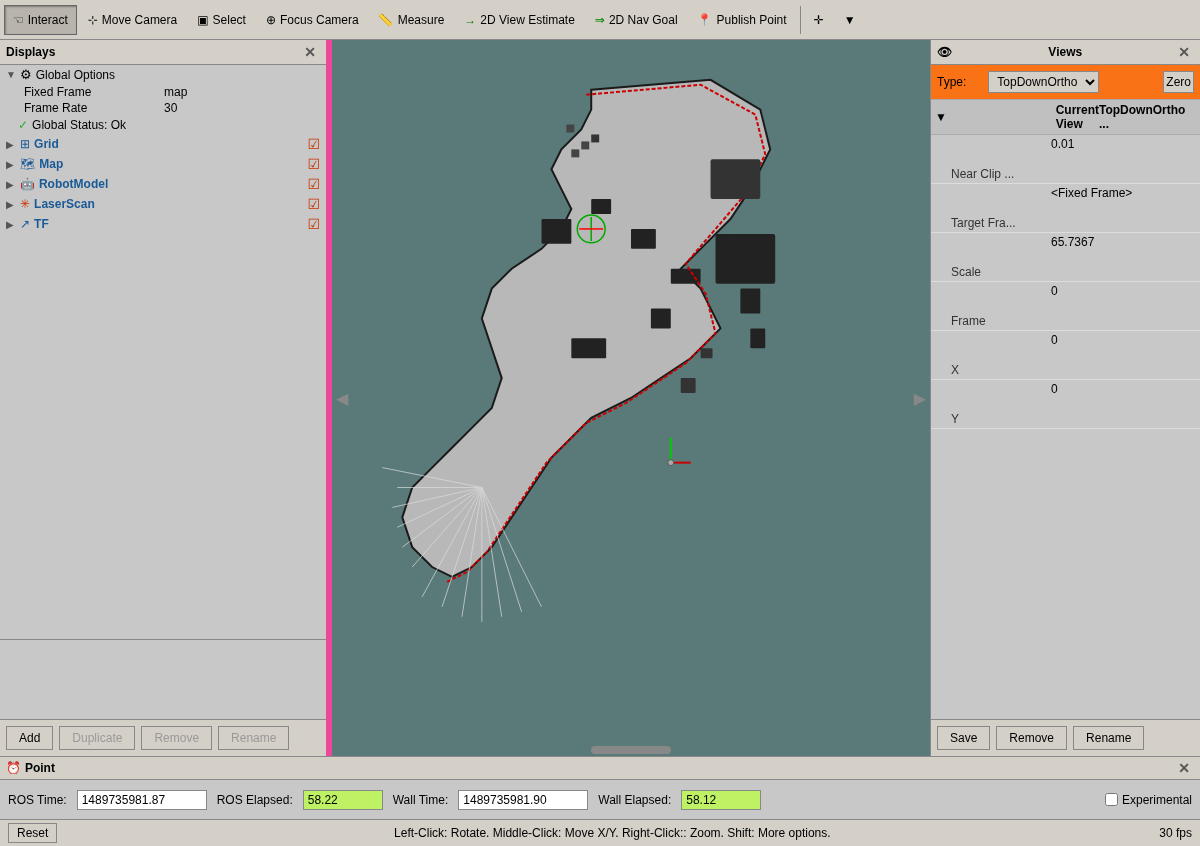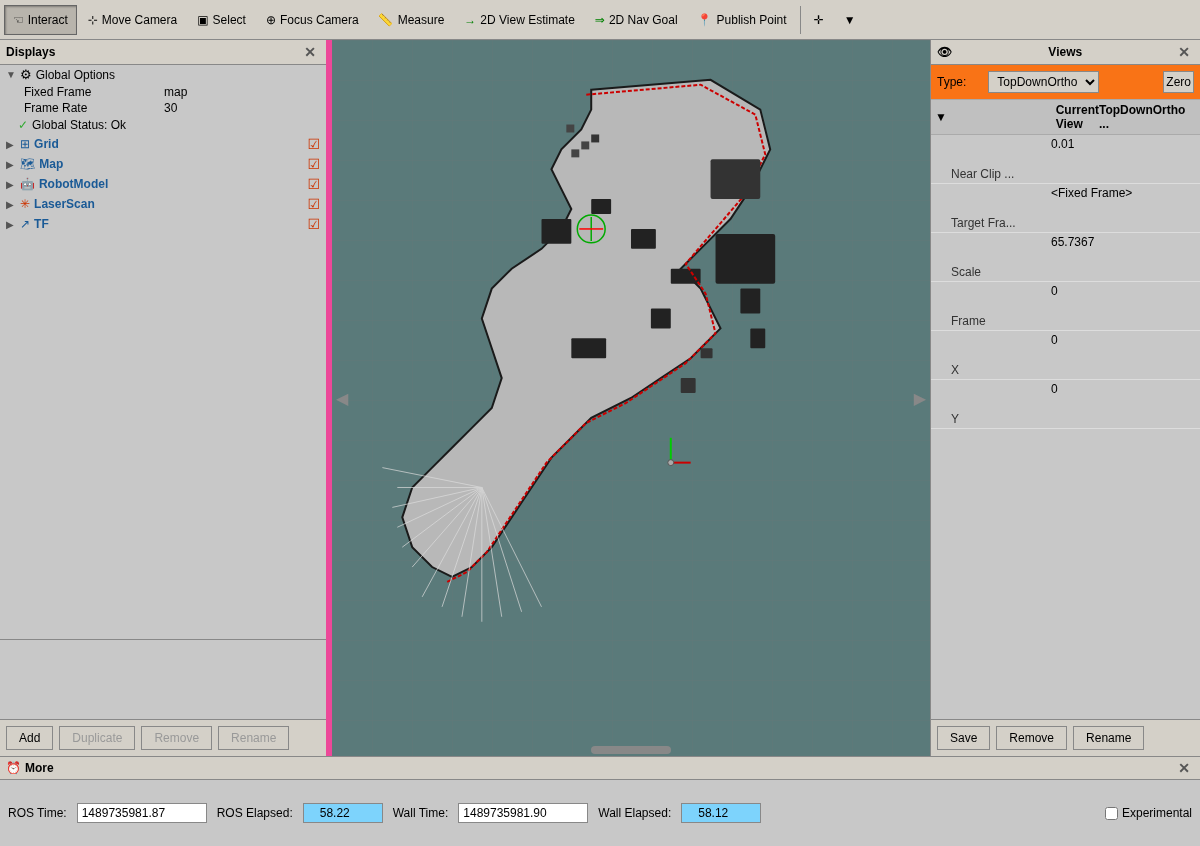--- a/index.html
+++ b/index.html
@@ -235,23 +235,23 @@
     }
     .time-label { font-size: 12px; white-space: nowrap; }
     .time-input {
       padding: 2px 4px;
       border: 1px solid #888;
       background: white;
       font-size: 12px;
       width: 130px;
     }
     .time-input-small {
-      padding: 2px 16px;
+      padding: 2px 4px;
       border: 1px solid #888;
-      background: #7dd3fc;
+      background: #bef264;
       font-size: 12px;
       width: 80px;
     }
     #status-bar {
       background: #d4d0c8;
       border-top: 1px solid #888;
       padding: 3px 8px;
       display: flex;
       align-items: center;
       justify-content: space-between;
@@ -540,31 +540,36 @@
       <button class="panel-btn">Rename</button>
     </div>
   </div>
 
 </div>
 
 <div id="bottom-panel">
   <div id="time-header">
     <div style="display:flex;align-items:center;gap:4px;">
       <span>⏰</span>
-      <span>More</span>
+      <span>Point</span>
     </div>
     <span class="close-btn">✕</span>
   </div>
   <div id="time-content">
     <span class="time-label">ROS Time:</span>
     <input class="time-input" type="text" readonly="" value="1489735981.87" style="">
     <span class="time-label">ROS Elapsed:</span>
     <input class="time-input-small" type="text" readonly="" value="58.22" style="">
     <span class="time-label">Wall Time:</span>
     <input class="time-input" type="text" readonly="" value="1489735981.90" style="">
     <span class="time-label">Wall Elapsed:</span>
     <input class="time-input-small" type="text" readonly="" value="58.12" style="">
     <label style="display:flex;align-items:center;gap:4px;margin-left:auto;">
       <input type="checkbox" style="">
       <span>Experimental</span>
     </label>
   </div>
+  <div id="status-bar">
+    <button class="reset-btn">Reset</button>
+    <span style="font-size:12px; margin-left:8px;">Left-Click: Rotate.  Middle-Click: Move X/Y.  Right-Click:: Zoom.  Shift: More options.</span>
+    <span class="fps-label">30 fps</span>
+  </div>
 </div>
 
 </body></html>

